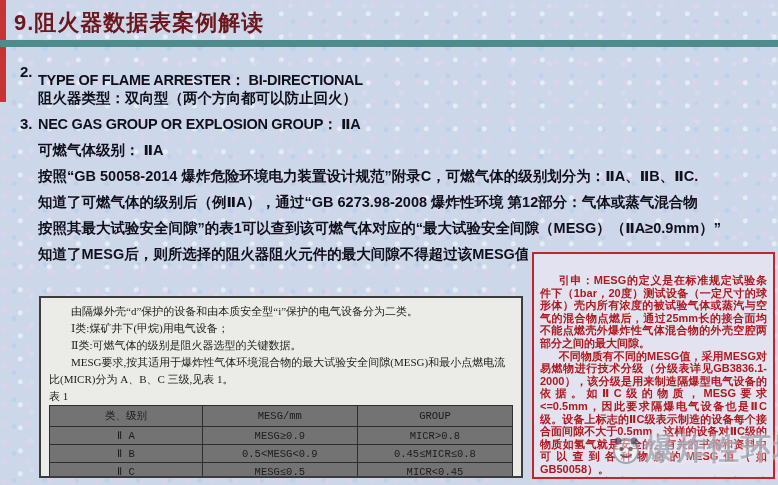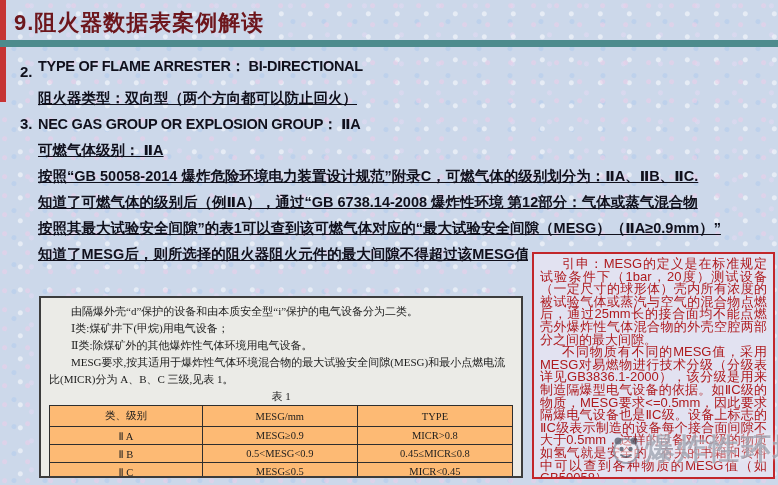--- a/index.html
+++ b/index.html
@@ -26,46 +26,46 @@
     font-size:15px; font-weight:bold; color:#10101c; white-space:nowrap;
   }
   .heading{
     position:absolute; left:38px; right:4px;
     font-size:14.5px; font-weight:bold; color:#10101c;
     letter-spacing:-0.3px; white-space:nowrap; overflow:hidden;
   }
   .cn{
     position:absolute; left:38px; right:4px;
     font-size:14.5px; font-weight:bold; color:#10101c;
-    letter-spacing:0; white-space:nowrap; overflow:hidden;text-decoration:underline;
+    letter-spacing:0; white-space:nowrap; overflow:hidden;
   }
   .docbox{
     position:absolute; left:39px; top:296px; width:484px; height:182px;
     background:#ebebe7; border:2px solid #3c3c3c; box-sizing:border-box;
     padding:5px 8px 4px 8px;
     font-family:"Liberation Serif","DejaVu Serif",serif;
     color:#1c1c1c; overflow:hidden;
   }
   .doc-p{margin:0; font-size:11px; line-height:17px; white-space:nowrap; overflow:hidden;}
   .doc-p.indent{text-indent:2em;}
-  .tcap{font-size:11px; line-height:14px; text-align:center; margin:1px 0 2px 0;}
+  .tcap{font-size:11px; line-height:14px; text-align:left; margin:1px 0 2px 0;}
   table.spec{
-    width:100%; border-collapse:collapse; background:#fdba74;
-    font-family:Liberation Serif, serif;
+    width:100%; border-collapse:collapse; background:#737373;
+    font-family:Liberation Mono, monospace;
   }
   table.spec th, table.spec td{
     border:1px solid #2e2e2e; text-align:center; font-size:10.5px;
     font-weight:normal; color:#1c1c1c; padding:0; height:17px;
   }
   table.spec th{height:20px;}
   .notebox{
     position:absolute; left:532px; top:252px; width:243px; height:227px;
     background:#e2e2f1; border:2px solid #c2262a; box-sizing:border-box;
-    padding:4px 6px; overflow:hidden;
-    color:#ae1a1e; font-weight:normal; font-size:13px; line-height:12.6px;
+    padding:20px 6px; overflow:hidden;
+    color:#ae1a1e; font-weight:bold; font-size:11px; line-height:12.6px;
     text-align:justify;
   }
   .notebox p{margin:0; text-indent:1.7em;}
   .watermark{
     position:absolute; left:610px; top:429px; display:flex; align-items:center; gap:3px;
     opacity:.85; z-index:5; pointer-events:none;
   }
   .wm-text{
     font-size:30px; font-weight:bold; color:rgba(152,158,172,.85);
     text-shadow:0 0 2px rgba(255,255,255,.95), 0 0 5px rgba(255,255,255,.6);
@@ -75,45 +75,45 @@
 </head>
 <body>
 
 <div class="stage">
 
   <div class="red-bar"></div>
   <div class="title">9.阻火器数据表案例解读</div>
   <div class="divider"></div>
 
   <div class="num" style="top:63px">2.</div>
-  <div class="heading" style="top:57px">TYPE OF FLAME ARRESTER：  BI-DIRECTIONAL</div>
+  <div class="heading" style="top:71px">TYPE OF FLAME ARRESTER：  BI-DIRECTIONAL</div>
   <div class="cn" style="top:89px">阻火器类型：双向型（两个方向都可以防止回火）</div>
 
   <div class="num" style="top:115px">3.</div>
   <div class="heading" style="top:115px">NEC GAS GROUP OR EXPLOSION GROUP：  ⅡA</div>
   <div class="cn" style="top:141px">可燃气体级别：  ⅡA</div>
 
   <div class="cn" style="top:167px">按照“GB 50058-2014 爆炸危险环境电力装置设计规范”附录C，可燃气体的级别划分为：ⅡA、ⅡB、ⅡC.</div>
-  <div class="cn" style="top:193px">知道了可燃气体的级别后（例ⅡA），通过“GB 6738.14-2008 爆炸性环境 第12部分：气体或蒸气混合物</div>
+  <div class="cn" style="top:193px">知道了可燃气体的级别后（例ⅡA），通过“GB 6273.98-2008 爆炸性环境 第12部分：气体或蒸气混合物</div>
   <div class="cn" style="top:219px">按照其最大试验安全间隙”的表1可以查到该可燃气体对应的“最大试验安全间隙（MESG）（ⅡA≥0.9mm）”</div>
   <div class="cn" style="top:245px; right:250px">知道了MESG后，则所选择的阻火器阻火元件的最大间隙不得超过该MESG值.</div>
 
   <div class="docbox">
     <p class="doc-p indent">由隔爆外壳“d”保护的设备和由本质安全型“i”保护的电气设备分为二类。</p>
     <p class="doc-p indent">Ⅰ类:煤矿井下(甲烷)用电气设备；</p>
-    <p class="doc-p indent">Ⅱ类:除煤矿外的其他爆炸性气体环境用电气设备。</p>
+    <p class="doc-p indent">Ⅱ类:可燃气体的级别是阻火器选型的关键数据。</p>
     <p class="doc-p indent">MESG要求,按其适用于爆炸性气体环境混合物的最大试验安全间隙(MESG)和最小点燃电流</p>
     <p class="doc-p">比(MICR)分为 A、B、C 三级,见表 1。</p>
     <div class="tcap">表 1</div>
     <table class="spec">
       <tbody>
           <tr>
         <th style="width:33%">类、级别</th>
         <th style="width:33.5%">MESG/mm</th>
-        <th>TYPE</th>
+        <th>GROUP</th>
       </tr>
       <tr>
         <td>Ⅱ A</td>
         <td>MESG≥0.9</td>
         <td>MICR&gt;0.8</td>
       </tr>
       <tr>
         <td>Ⅱ B</td>
         <td>0.5&lt;MESG&lt;0.9</td>
         <td>0.45≤MICR≤0.8</td>

